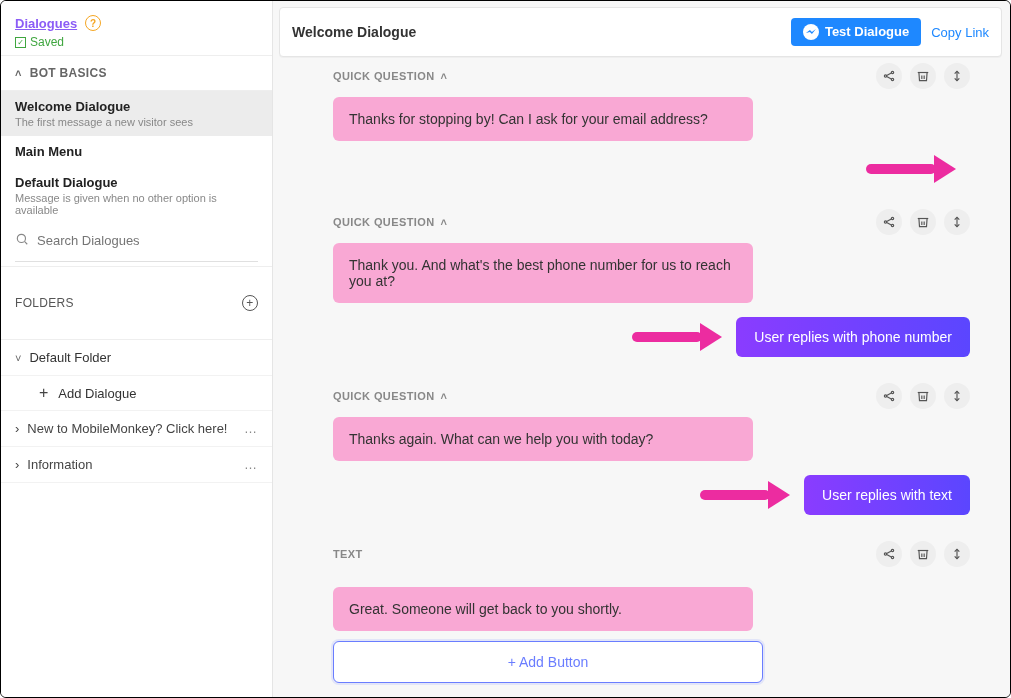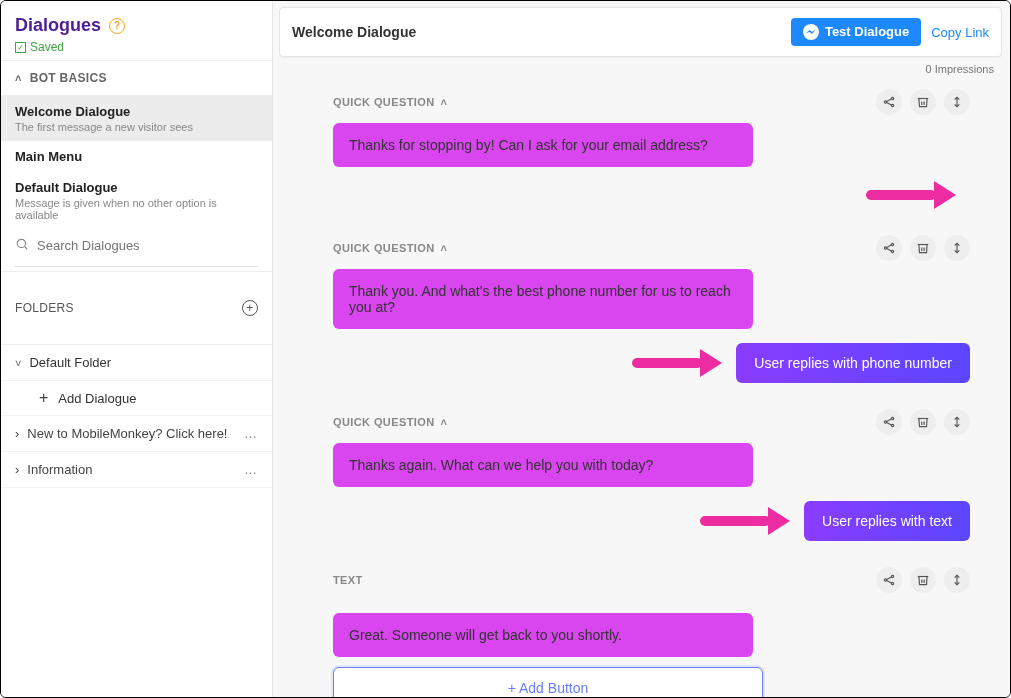--- a/index.html
+++ b/index.html
@@ -2,21 +2,21 @@
 <html><head>
 <meta charset="utf-8">
 <style>
   * { box-sizing: border-box; margin: 0; padding: 0; }
   body { font-family: "Segoe UI", "Helvetica Neue", Arial, sans-serif; font-size: 13px; color: #333; background:#fff; }
   .app { display:flex; width:1011px; height:698px; border:1px solid #000; border-radius:6px; overflow:hidden; }
   
   .sidebar { width:272px; border-right:1px solid #e5e5e5; display:flex; flex-direction:column; background:#fff; }
   .sb-header { padding:14px 14px 6px 14px; }
   .sb-title-row { display:flex; align-items:center; gap:8px; }
-  .sb-title { font-size:18px; font-weight:600; color:#4c1d95; }
+  .sb-title { font-size:13px; font-weight:600; color:#8b5cf6;text-decoration:underline; }
   .help-circle { width:16px; height:16px; border:1.5px solid #f5a623; color:#f5a623; border-radius:50%; display:inline-flex; align-items:center; justify-content:center; font-size:10px; font-weight:bold; }
   .saved { display:flex; align-items:center; gap:4px; color:#3fa63f; font-size:12px; margin-top:4px; }
   .check { width:11px; height:11px; border:1.5px solid #3fa63f; display:inline-flex; align-items:center; justify-content:center; font-size:8px; }
   .section-hdr { display:flex; align-items:center; padding:10px 14px; font-size:12px; font-weight:600; color:#666; letter-spacing:0.3px; border-top:1px solid #eee; border-bottom:1px solid #eee; }
   .section-hdr .chev { margin-right:8px; font-size:11px; }
   .sb-item { padding:8px 14px; cursor:pointer; }
   .sb-item.active { background:#ececec; }
   .sb-item .title { font-size:13px; font-weight:600; color:#222; }
   .sb-item .sub { font-size:11px; color:#888; margin-top:2px; }
   .search-row { display:flex; align-items:center; gap:8px; padding:8px 14px; }
@@ -41,21 +41,21 @@
   .msgr-icon::after { content:""; position:absolute; inset:3px; background:#1e88ff; clip-path:polygon(0% 60%, 40% 30%, 60% 50%, 100% 20%, 60% 70%, 40% 50%); }
   .copy-link { color:#1e88ff; font-size:13px; cursor:pointer; }
   .impress { text-align:right; font-size:11px; color:#777; padding:4px 16px 10px 0; }
   .canvas { padding:4px 40px 30px 60px; }
   .block { margin-bottom:26px; }
   .block-hdr { display:flex; justify-content:space-between; margin-bottom:8px; }
   .block-label { font-size:11px; font-weight:700; color:#888; letter-spacing:0.4px; display:flex; align-items:center; gap:6px; }
   .block-tools { display:flex; gap:8px; }
   .tool { width:26px; height:26px; border-radius:50%; background:#eee; display:inline-flex; align-items:center; justify-content:center; color:#555; cursor:pointer; }
   .tool svg { width:14px; height:14px; }
-  .bot-msg { background:#d946ef; border-radius:6px; padding:14px 16px; font-size:14px; color:#333; max-width:420px; }
+  .bot-msg { background:#f9a8d4; border-radius:6px; padding:14px 16px; font-size:14px; color:#333; max-width:420px; }
   .user-reply-row { display:flex; justify-content:flex-end; align-items:center; margin-top:14px; position:relative; }
   .arrow { margin-right:14px; display:flex; align-items:center; }
   .arrow-shaft { width:70px; height:10px; background:#ec2ca0; border-radius:5px; }
   .arrow-head { width:0; height:0; border-top:14px solid transparent; border-bottom:14px solid transparent; border-left:22px solid #ec2ca0; margin-left:-2px; }
   .user-pill { background:linear-gradient(90deg,#8a3cff,#5b46ff); color:#fff; padding:12px 18px; border-radius:6px; font-size:14px; }
   .add-btn-outline { border:1.5px solid #6a7dff; color:#6a7dff; background:#fff; border-radius:6px; padding:12px; text-align:center; font-size:14px; cursor:pointer; max-width:430px; box-shadow:0 0 0 2px rgba(106,125,255,0.15); }
   .text-block .bot-msg { margin-top:20px; }
 </style>
 </head>
 <body>
@@ -136,21 +136,20 @@
     <div class="topbar">
       <div class="title">Welcome Dialogue</div>
       <div class="right">
         <button class="test-btn">
           <span class="msgr-icon"></span>
           <span>Test Dialogue</span>
         </button>
         <span class="copy-link">Copy Link</span>
       </div>
     </div>
-    <div class="impress">0 Impressions</div>
 
     <div class="canvas">
 
       <div class="block">
         <div class="block-hdr">
           <div class="block-label">
             <span>QUICK QUESTION</span>
             <span>˄</span>
           </div>
           <div class="block-tools">

